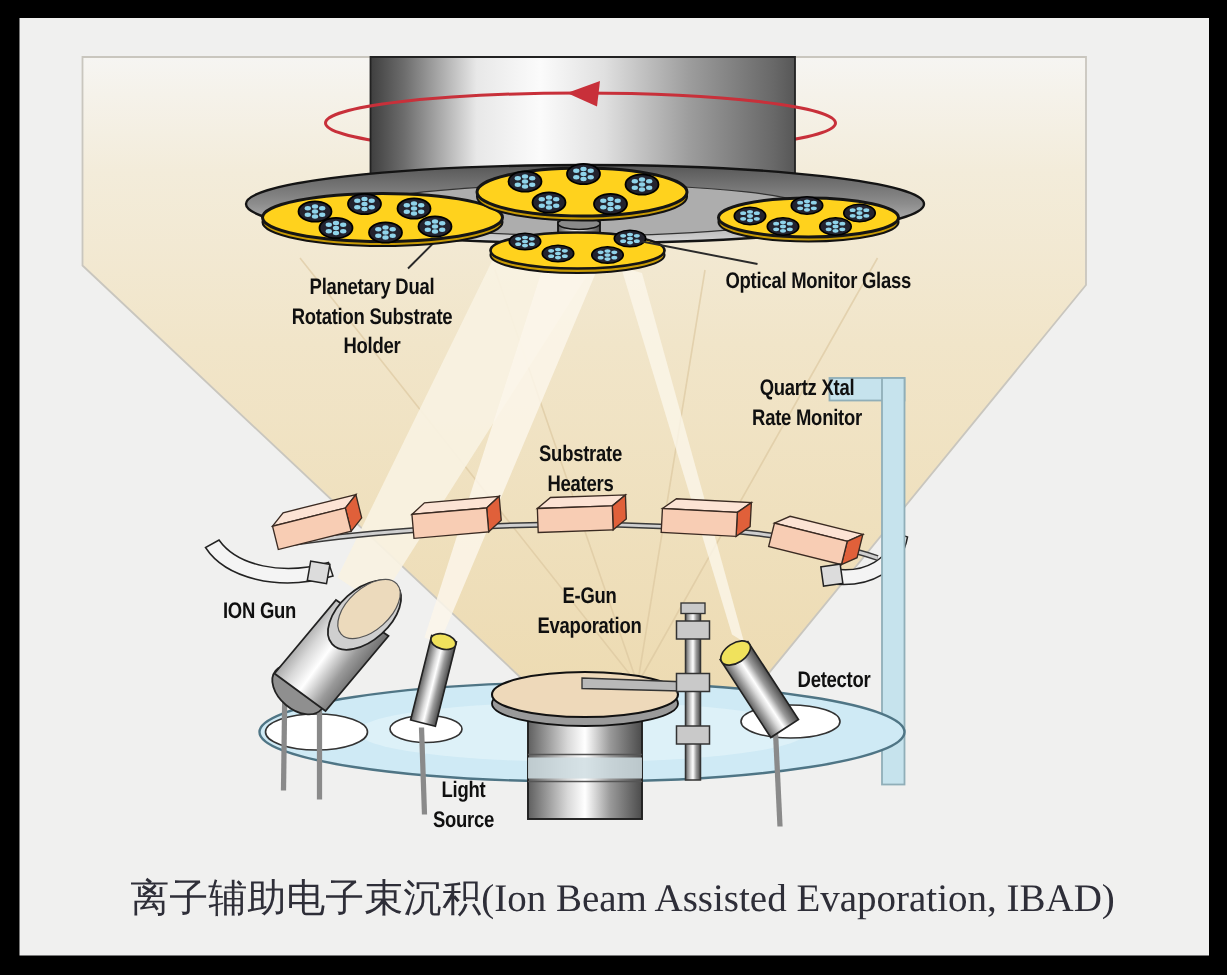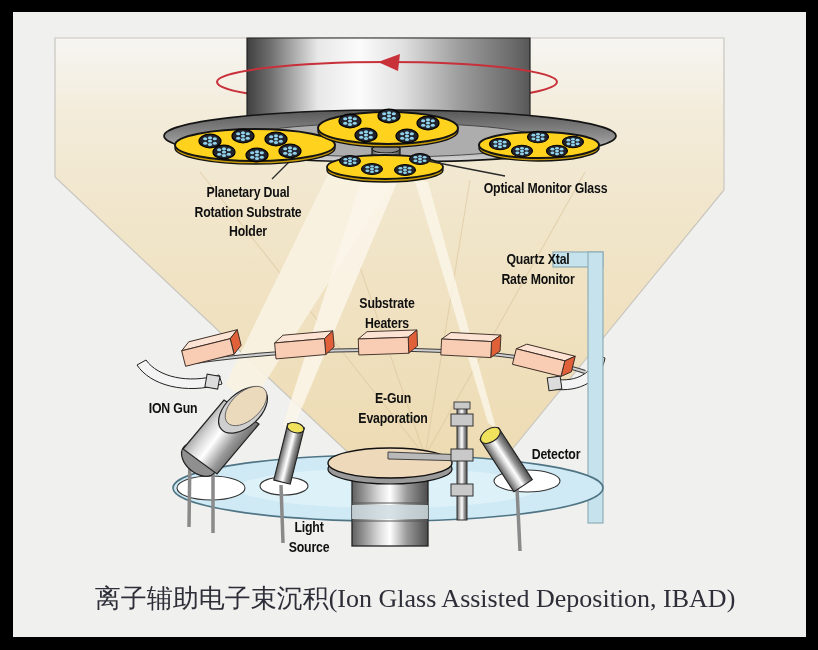--- a/index.html
+++ b/index.html
@@ -232,13 +232,13 @@
 Rate Monitor</div>
 <div class="lbl" style="left:337px;top:293px;width:100px;">Substrate
 Heaters</div>
 <div class="lbl" style="left:341px;top:388px;width:104px;">E-Gun
 Evaporation</div>
 <div class="lbl" style="left:138px;top:398px;width:70px;">ION Gun</div>
 <div class="lbl" style="left:279px;top:517px;width:60px;">Light
 Source</div>
 <div class="lbl" style="left:525px;top:444px;width:62px;">Detector</div>
 
-<div id="caption">离子辅助电子束沉积(Ion Glass Assisted Deposition, IBAD)</div>
+<div id="caption">离子辅助电子束沉积(Ion Beam Assisted Evaporation, IBAD)</div>
 
 </body></html>

